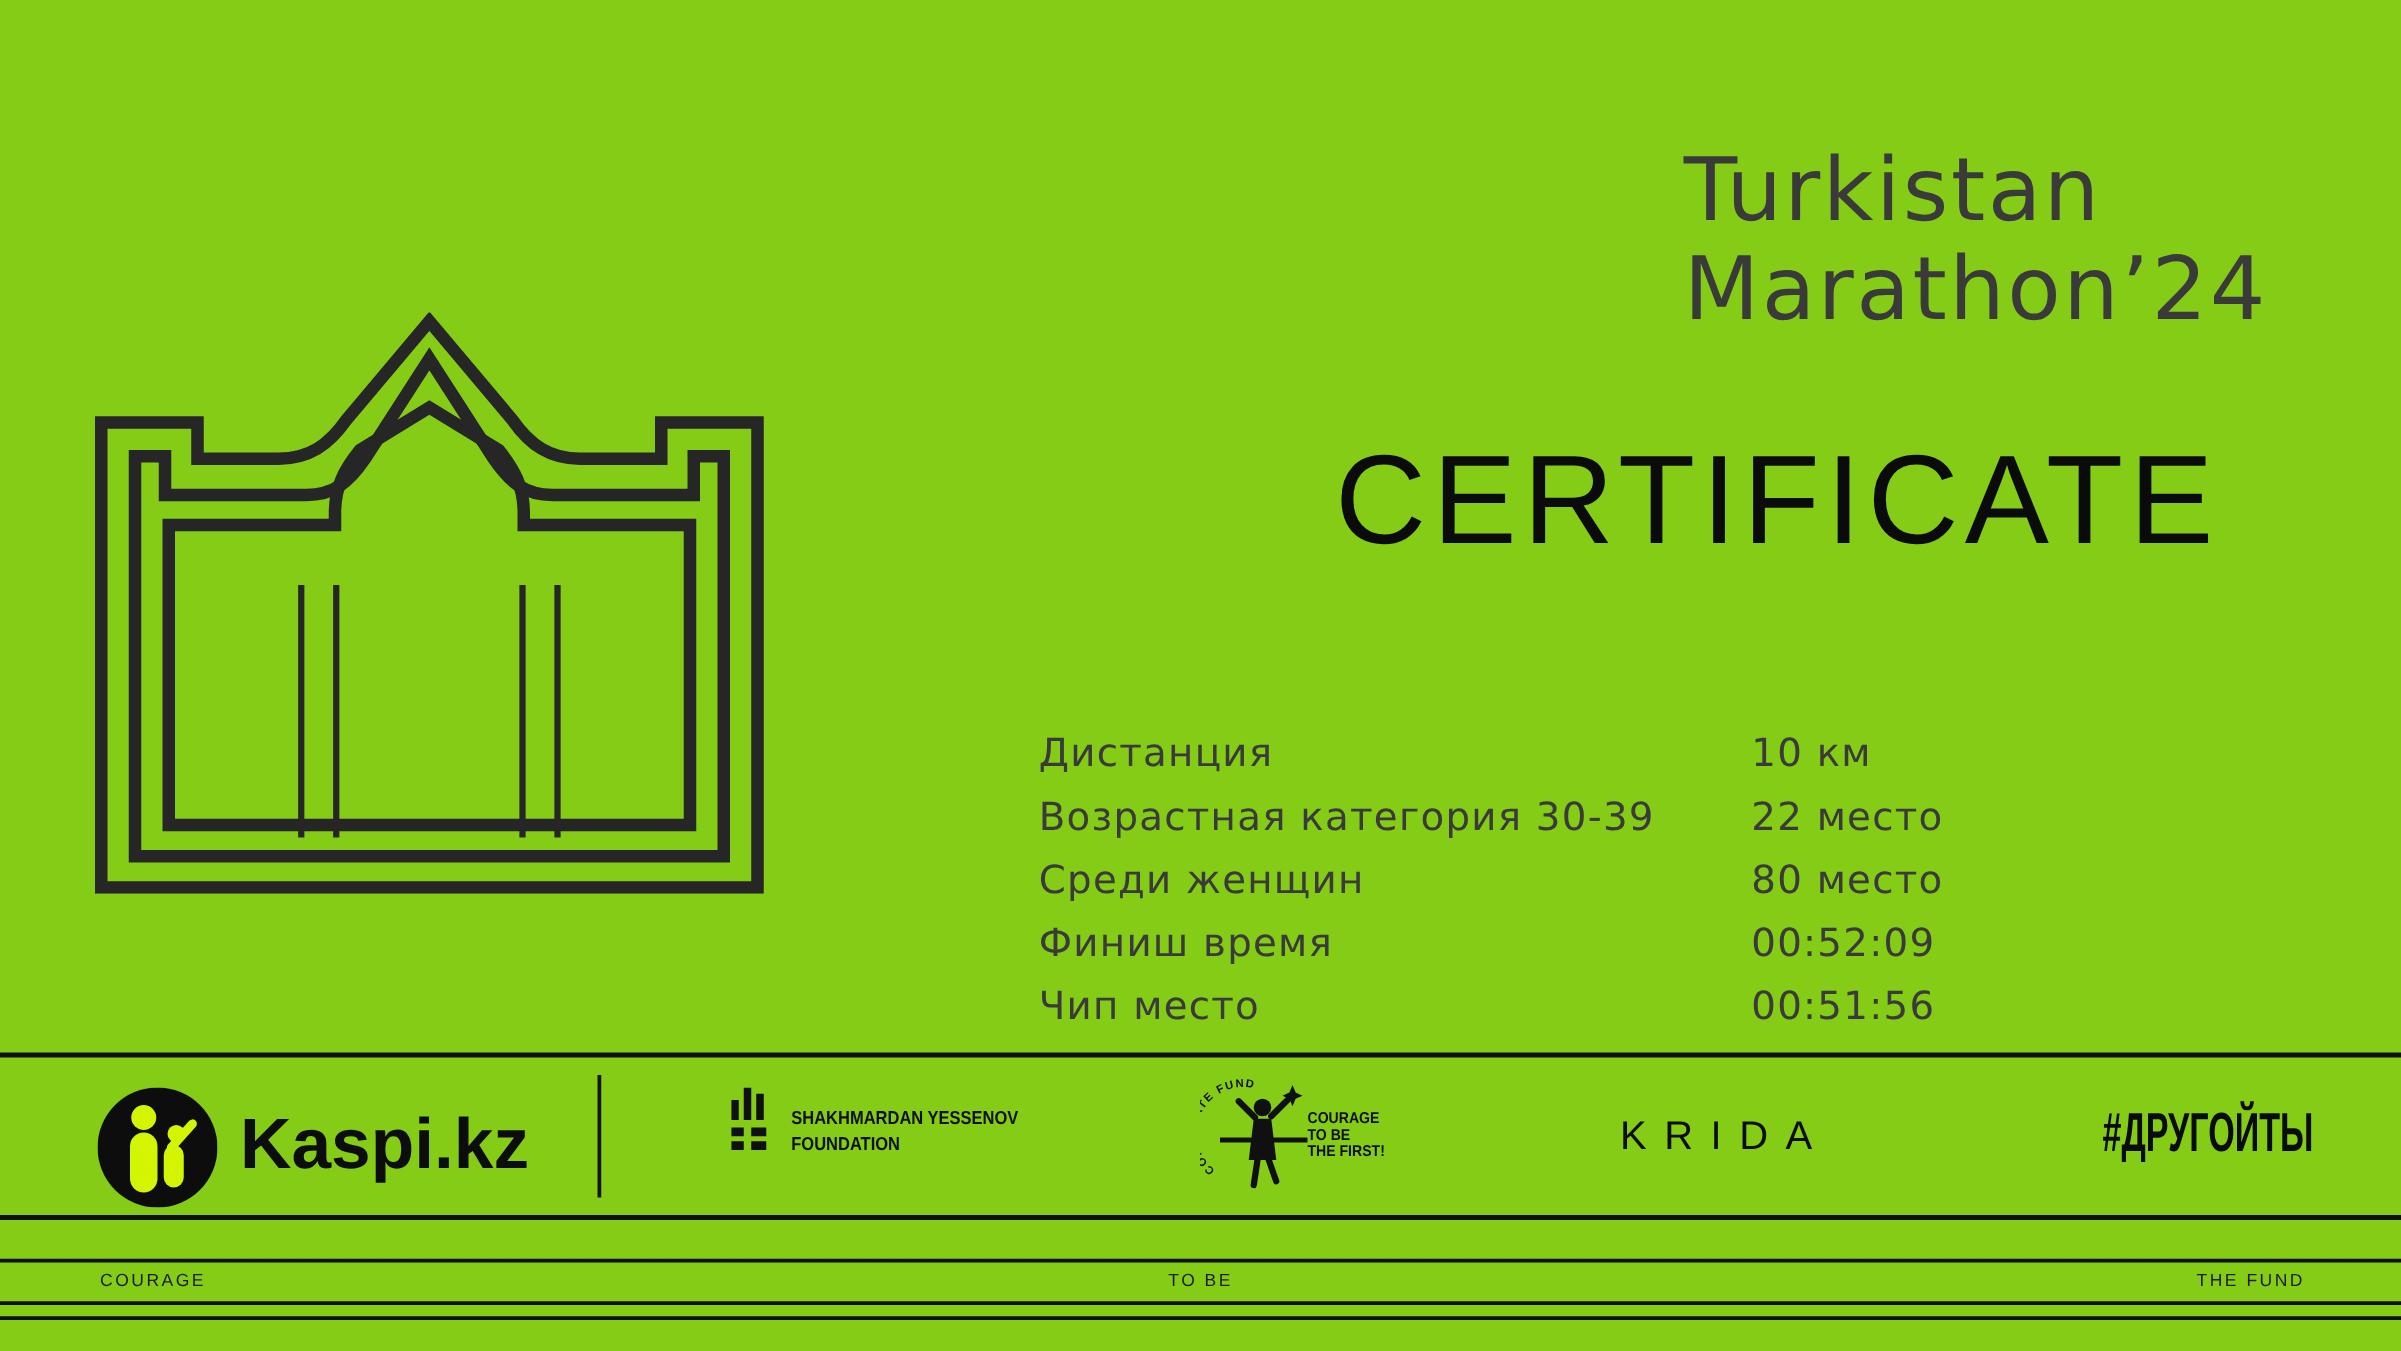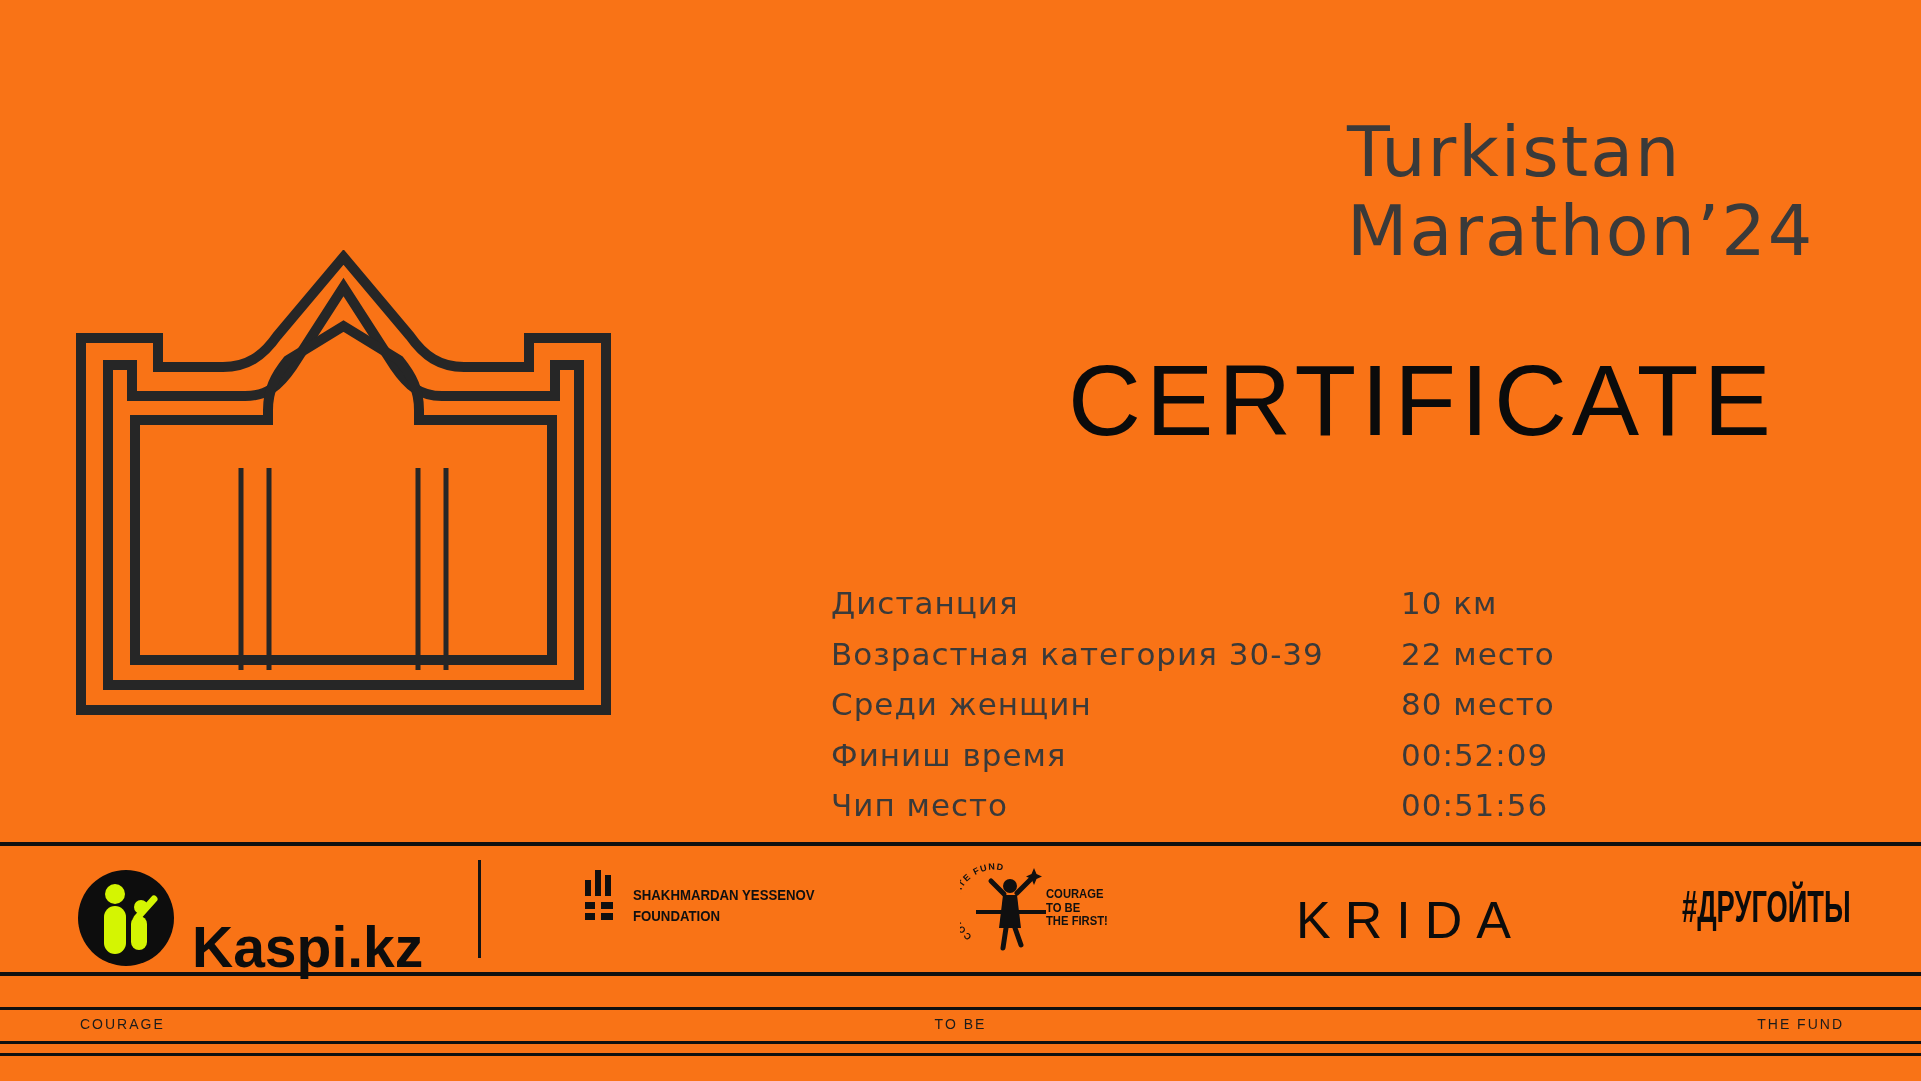--- a/index.html
+++ b/index.html
@@ -1,18 +1,18 @@
 <!DOCTYPE html>
 <html><head>
 <meta charset="utf-8">
 <style>
   html,body{margin:0;padding:0;}
   .stage{
     position:relative; width:1921px; height:1081px;
-    background:#f97316; overflow:hidden;
+    background:#84cc16; overflow:hidden;
     font-family:"DejaVu Sans", sans-serif;
   }
   
   .event-title{
     position:absolute; left:1347px; top:113px;
     font-size:70px; line-height:79px; letter-spacing:2px;
     color:#3a3a3a; white-space:nowrap;
   }
   .heading{
     position:absolute; left:1068px; top:314px;
@@ -35,38 +35,38 @@
   .mausoleum{position:absolute; left:75px; top:250px;}
   
   .sponsors{
     position:absolute; left:0; top:842px; width:1921px; height:126px;
     border-top:4px solid #101010; border-bottom:4px solid #101010;
   }
   .sponsors > *{position:absolute;}
   .kaspi-icon{left:78px; top:24px;}
   .kaspi-label{
     left:192px; top:36px; font-family:"Liberation Sans", sans-serif;
-    font-size:57px; font-weight:bold; color:#0d0d0d; white-space:nowrap;margin-top:32px;
+    font-size:57px; font-weight:bold; color:#0d0d0d; white-space:nowrap;
   }
   .band-divider{left:478px; top:14px; width:3px; height:98px; background:#141414;}
   .yessenov-icon{left:585px; top:24px;}
   .yessenov-text{
     left:633px; top:38px; font-family:"Liberation Sans", sans-serif;
     font-size:15px; font-weight:bold; line-height:21px; color:#101010;
     transform:scaleX(.88); transform-origin:left top; white-space:nowrap;
   }
   .courage-logo{left:960px; top:16px;}
   .courage-text{
     left:1046px; top:42px; font-family:"Liberation Sans", sans-serif;
     font-size:12.5px; font-weight:bold; line-height:13.5px; color:#101010;
     transform:scaleX(.9); transform-origin:left top; white-space:nowrap;
   }
   .krida-label{
     left:1296px; top:44px; font-family:"Liberation Sans", sans-serif;
-    font-size:52px; font-weight:normal; letter-spacing:14px; color:#0c0c0c;
+    font-size:32px; font-weight:normal; letter-spacing:14px; color:#0c0c0c;
     white-space:nowrap;
   }
   .hashtag-label{
     left:1682px; top:36px; font-family:"Liberation Sans", sans-serif;
     font-size:44px; font-weight:800; color:#0b0b0b; white-space:nowrap;
     transform:scaleX(.62); transform-origin:left top; letter-spacing:0;
   }
   
   .strip-line{position:absolute; left:0; width:1921px; height:3px; background:#101010;}
   .strip-line.l1{top:1007px;}

